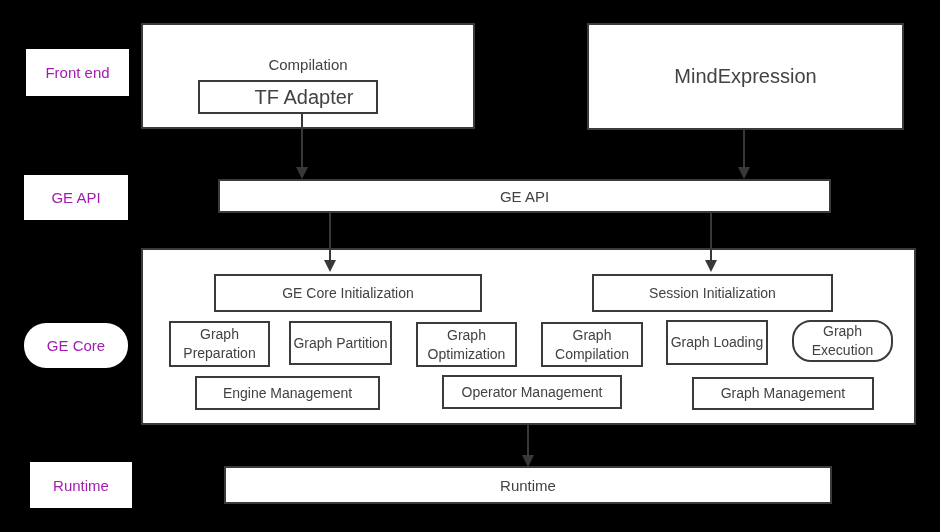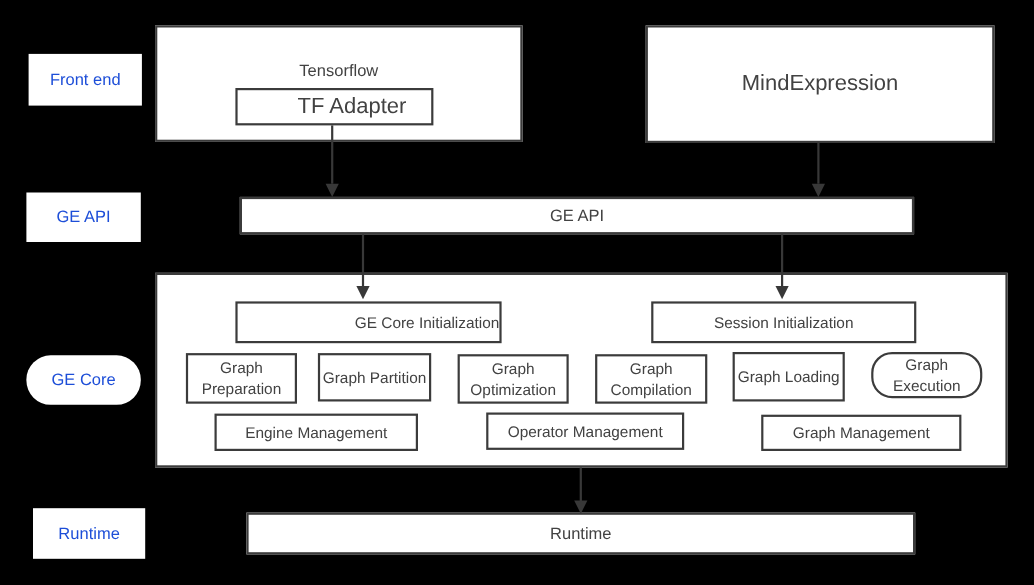--- a/index.html
+++ b/index.html
@@ -5,21 +5,21 @@
   html,body { margin:0; padding:0; background:#000; }
   .stage {
     position:relative; width:940px; height:532px;
     background:#000000; overflow:hidden;
     font-family:"Liberation Sans", sans-serif;
     color:#424242;
   }
   .label-box {
     position:absolute; background:#ffffff;
     display:flex; align-items:center; justify-content:center;
-    font-size:15px; color:#1d4ed8; text-align:center;
+    font-size:15px; color:#a21caf; text-align:center;
   }
   .node {
     position:absolute; background:#ffffff;
     border:2px solid #3b3b3b; box-sizing:border-box;
     display:flex; align-items:center; justify-content:center;
     font-size:14px; line-height:19px; color:#424242; text-align:center;
   }
   .node.title-top { align-items:flex-start; }
   .node.title-top .t { margin-top:30px; font-size:15px; }
   .bar { font-size:15px; }
@@ -48,36 +48,36 @@
     <span>GE API</span>
   </div>
   <div class="label-box" style="left:24px;top:323px;width:104px;height:45px;border-radius:22px;">
     <span>GE Core</span>
   </div>
   <div class="label-box" style="left:30px;top:462px;width:102px;height:46px;">
     <span>Runtime</span>
   </div>
 
   <div class="node title-top" style="left:141px;top:23px;width:334px;height:106px;">
-    <span class="t">Tensorflow</span>
+    <span class="t">Compilation</span>
   </div>
-  <div class="node fs15" style="left:214px;top:80px;width:180px;height:34px;padding-left:32px;">
+  <div class="node fs15" style="left:198px;top:80px;width:180px;height:34px;padding-left:32px;">
     <span>TF Adapter</span>
   </div>
   <div class="node fs15" style="left:587px;top:23px;width:317px;height:107px;">
     <span>MindExpression</span>
   </div>
 
   <div class="node bar" style="left:218px;top:179px;width:613px;height:34px;">
     <span>GE API</span>
   </div>
 
   <div class="container-box" style="left:141px;top:248px;width:775px;height:177px;">
 
-    <div class="node" style="left:71px;top:24px;width:242px;height:38px;justify-content:flex-end;">
+    <div class="node" style="left:71px;top:24px;width:268px;height:38px;">
       <span>GE Core Initialization</span>
     </div>
     <div class="node" style="left:449px;top:24px;width:241px;height:38px;">
       <span>Session Initialization</span>
     </div>
 
     <div class="node" style="left:26px;top:71px;width:101px;height:46px;">
       <span>Graph Preparation</span>
     </div>
     <div class="node" style="left:273px;top:72px;width:101px;height:45px;">

